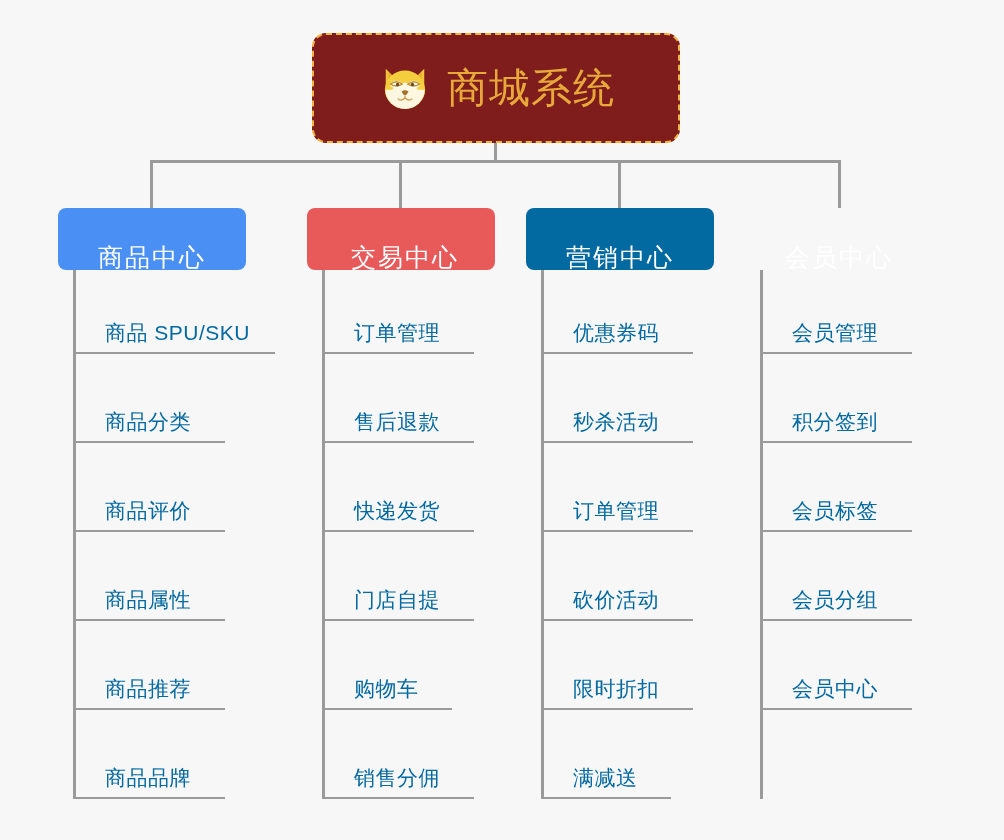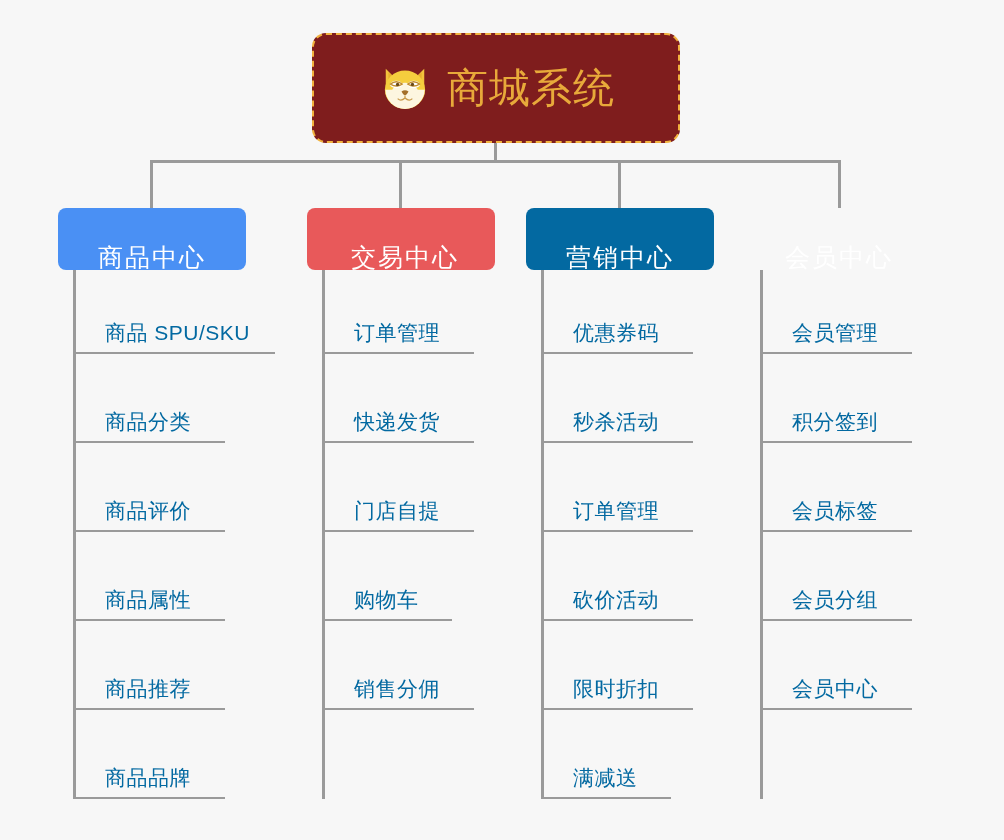--- a/index.html
+++ b/index.html
@@ -188,20 +188,24 @@
         <div class="cat-box" style="background: rgb(232, 89, 90); padding-left: 8px;">
           <span class="cat-label">交易中心</span>
         </div>
         <div class="spine" style="height: 529px;"></div>
         <div class="leaf-list">
           <div class="leaf">
             <span class="leaf-text">订单管理</span>
             <div class="leaf-rule" style="width: 152px;"></div>
           </div>
           <div class="leaf">
+            <span class="leaf-text">售后退款</span>
+            <div class="leaf-rule" style="width: 152px;"></div>
+          </div>
+          <div class="leaf">
             <span class="leaf-text">快递发货</span>
             <div class="leaf-rule" style="width: 152px;"></div>
           </div>
           <div class="leaf">
             <span class="leaf-text">门店自提</span>
             <div class="leaf-rule" style="width: 152px;"></div>
           </div>
           <div class="leaf">
             <span class="leaf-text">购物车</span>
             <div class="leaf-rule" style="width: 130px;"></div>

